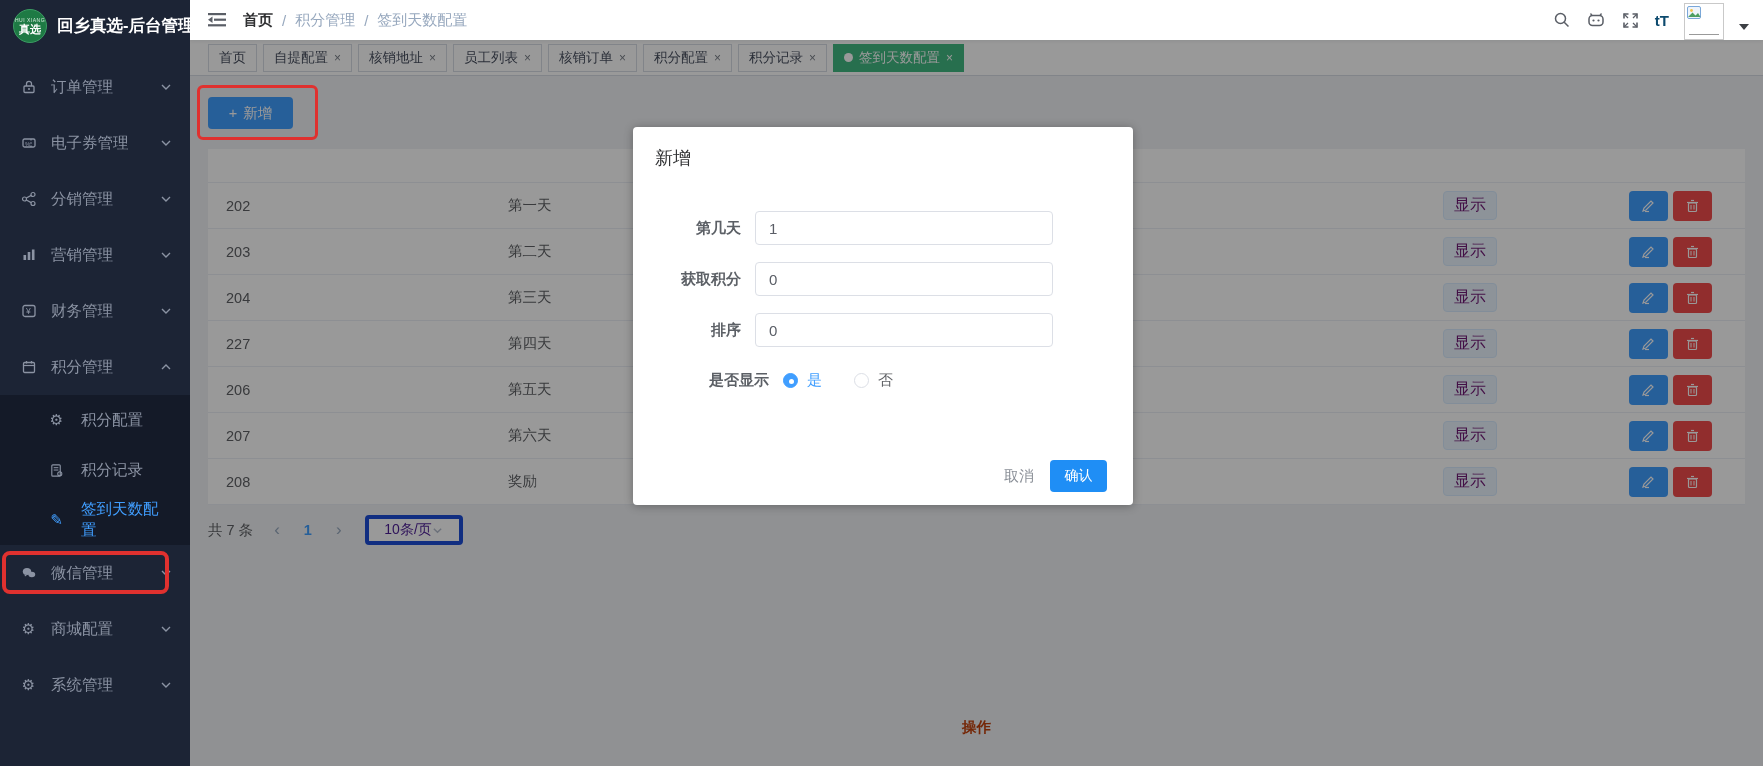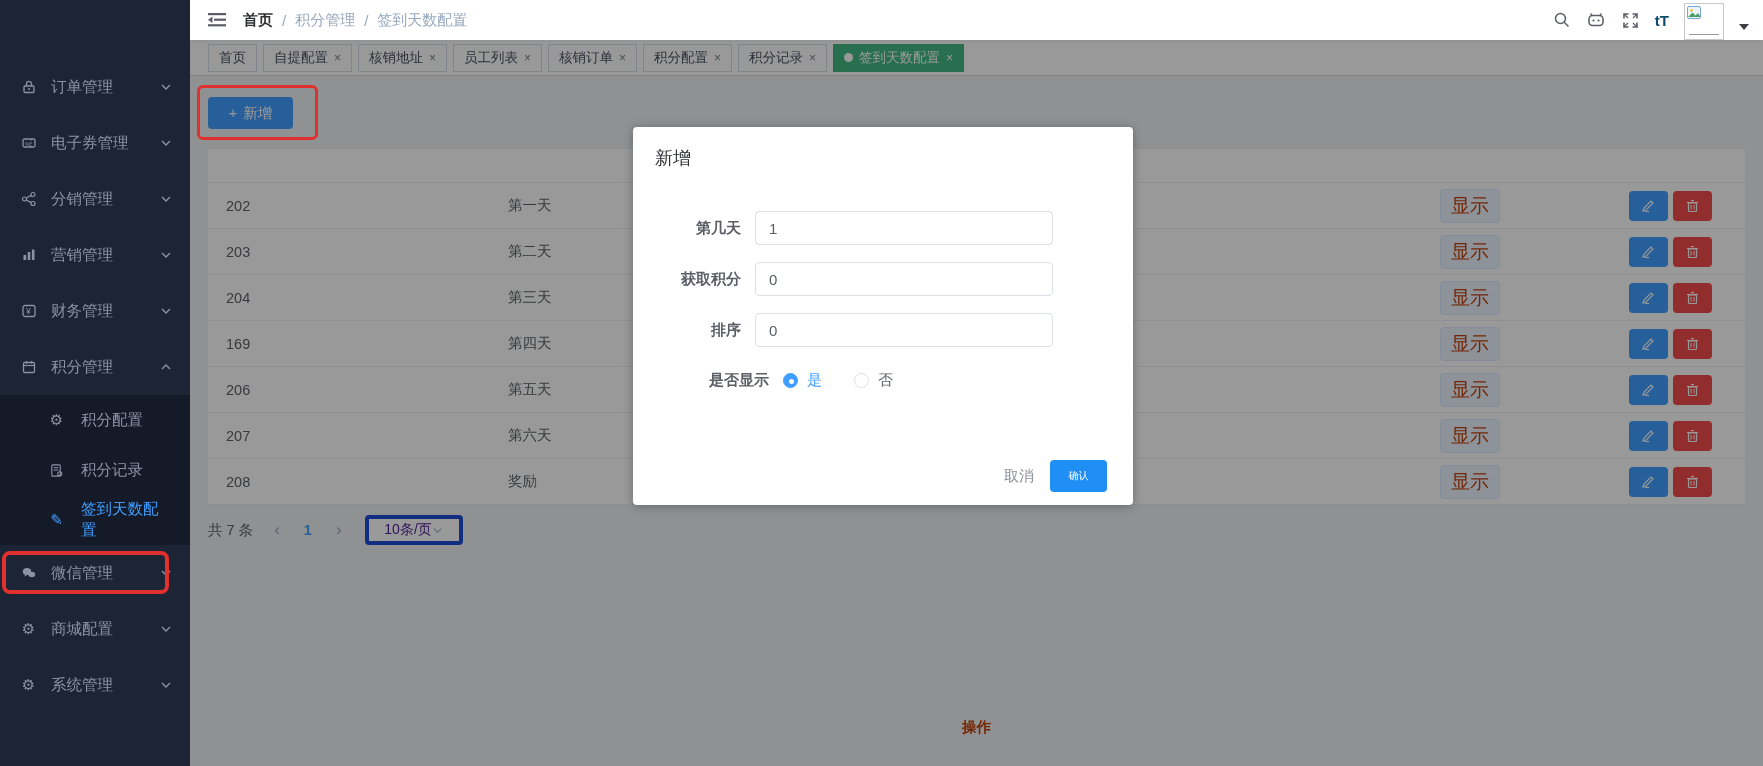--- a/index.html
+++ b/index.html
@@ -58,21 +58,21 @@
     font-family:inherit; }
   .table { position:absolute; left:18px; top:73px; width:1537px; background:#fff; font-size:14.5px; }
   .tr { display:flex; align-items:center; border-bottom:1px solid #ebeef5; }
   .tr.head { height:34px; color:#909399; font-weight:700;flex-direction:column; }
   .tr.row { height:46px; color:#606266; }
   .td-id { flex:0 0 300px; padding-left:18px; }
   .td-day { flex:1; }
   .td-status { flex:0 0 250px; display:flex; justify-content:center; }
   .td-actions { flex:0 0 150px; display:flex; justify-content:center; gap:5px; }
   .head .td-status, .head .td-actions { color:#c2410c; }
-  .badge { background:#ecf5ff; border:1px solid #d9ecff; color:#c2410c; font-size:19px; border-radius:4px; padding:3px 10px; }
+  .badge { background:#ecf5ff; border:1px solid #d9ecff; color:#701a75; font-size:16px; border-radius:4px; padding:3px 10px; }
   .mini-btn { width:39px; height:30px; border:none; border-radius:4px; display:flex; align-items:center; justify-content:center; cursor:pointer; }
   .mini-btn.edit { background:#409eff; }
   .mini-btn.del { background:#f24b4b; }
 
   .pagination { position:absolute; left:18px; top:439px; display:flex; align-items:center; gap:8px; font-size:14.5px; color:#606266; }
   .pg-total { margin-right:6px; font-weight:400; }
   .pg-arrow { color:#97a8be; font-size:17px; padding:0 7px; cursor:pointer; background:transparent; border:none; font-family:inherit; }
   .pg-page { color:#409eff; font-weight:700; padding:0 9px; cursor:pointer; }
   .pg-size { width:98px; height:30px; border:4px solid #1d4ed8; border-radius:4px; background:#fff; display:flex; align-items:center;
     justify-content:center; gap:0; cursor:pointer; margin-left:8px; color:#4c1d95; font-size:14px; }
@@ -91,31 +91,38 @@
   .radio-row { margin-top:24px;padding-left:48px; }
   .radio-group { display:flex; align-items:center; gap:32px; }
   .radio { display:flex; align-items:center; gap:9px; cursor:pointer; font-size:15px; }
   .r-circle { width:15px; height:15px; border-radius:50%; border:1px solid #dcdfe6; background:#fff; position:relative; }
   .radio.checked .r-circle { background:#409eff; border-color:#409eff; }
   .radio.checked .r-circle::after { content:""; position:absolute; left:5px; top:5px; width:5px; height:5px; border-radius:50%; background:#fff; }
   .radio.checked .r-label { color:#409eff; }
   .radio .r-label { color:#606266; }
   .dlg-footer { position:absolute; right:26px; bottom:13px; display:flex; align-items:center; gap:16px; }
   .btn-cancel { background:none; border:none; color:#8a8f97; font-size:15px; cursor:pointer; font-family:inherit; }
-  .btn-confirm { width:57px; height:32px; background:#1f8ef5; color:#fff; border:none; border-radius:4px; font-size:10px; cursor:pointer; font-family:inherit; }
+  .btn-confirm { width:57px; height:32px; background:#1f8ef5; color:#fff; border:none; border-radius:4px; font-size:14px; cursor:pointer; font-family:inherit; }
 
   
   .anno { position:absolute; border:3px solid #e0312f; border-radius:6px; z-index:80; pointer-events:none; }
   .anno-add { left:197px; top:85px; width:121px; height:55px; }
   .anno-side { left:2px; top:551px; width:167px; height:43px; border-width:4px; border-radius:8px; }
 </style>
 </head>
 <body>
 
 <div class="sidebar">
+  <div class="logo-row">
+    <div class="logo-circle">
+      <span class="l1">HUI XIANG</span>
+      <span class="l2">真选</span>
+    </div>
+    <span class="logo-title">回乡真选-后台管理</span>
+  </div>
   <div class="menu">
 
     <div class="menu-item">
       <span class="mi-icon">
         <svg width="16" height="16" viewBox="0 0 16 16">
             <rect x="3" y="7" width="10" height="6.5" rx="1" fill="none" stroke="#8b93a3" stroke-width="1.3"></rect>
             <path d="M5.5 7 V4.8 a2.5 2.5 0 0 1 5 0 V7" fill="none" stroke="#8b93a3" stroke-width="1.3"></path>
             <circle cx="8" cy="10" r="1" fill="#8b93a3"></circle>
           </svg>
       </span>
@@ -429,21 +436,21 @@
               <line x1="1" y1="3.5" x2="12" y2="3.5" stroke="#fff" stroke-width="1.2"></line>
               <line x1="5" y1="1.5" x2="8" y2="1.5" stroke="#fff" stroke-width="1.2"></line>
               <line x1="5" y1="6" x2="5" y2="10.5" stroke="#fff" stroke-width="1"></line>
               <line x1="8" y1="6" x2="8" y2="10.5" stroke="#fff" stroke-width="1"></line>
             </svg>
           </button>
       </span>
     </div>
 
     <div class="tr row">
-      <span class="td-id">169</span>
+      <span class="td-id">227</span>
       <span class="td-day">第四天</span>
       <span class="td-status">
           <span class="badge">显示</span>
         </span>
       <span class="td-actions">
         <button class="mini-btn edit">
             <svg width="14" height="14" viewBox="0 0 14 14">
               <path d="M2 12 L3 9 L10 2 L12 4 L5 11 Z" fill="none" stroke="#fff" stroke-width="1.2"></path>
               <line x1="4" y1="12.5" x2="8" y2="12.5" stroke="#fff" stroke-width="1.2"></line>
             </svg>

